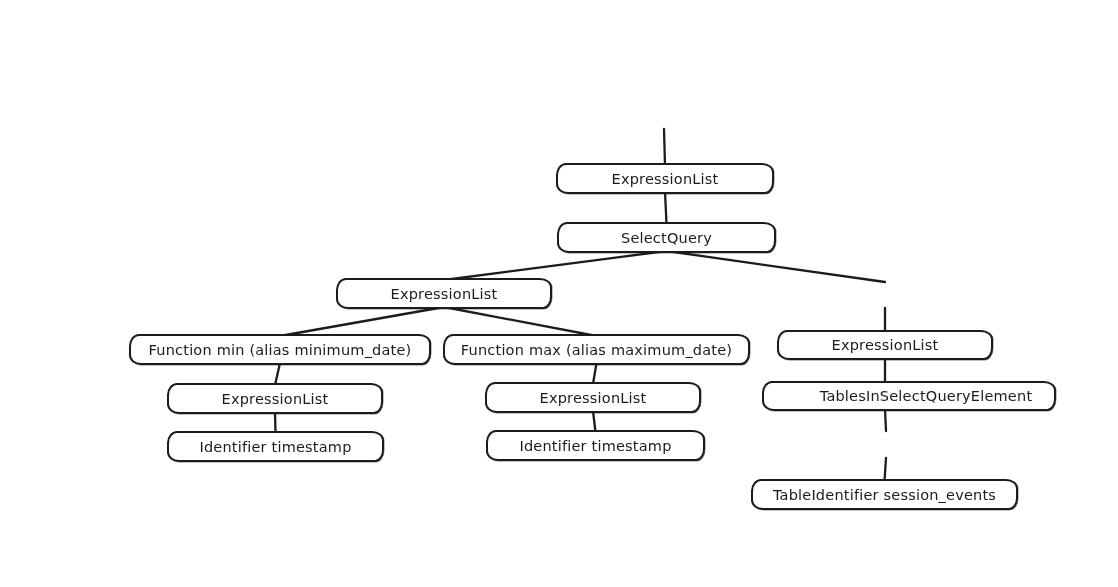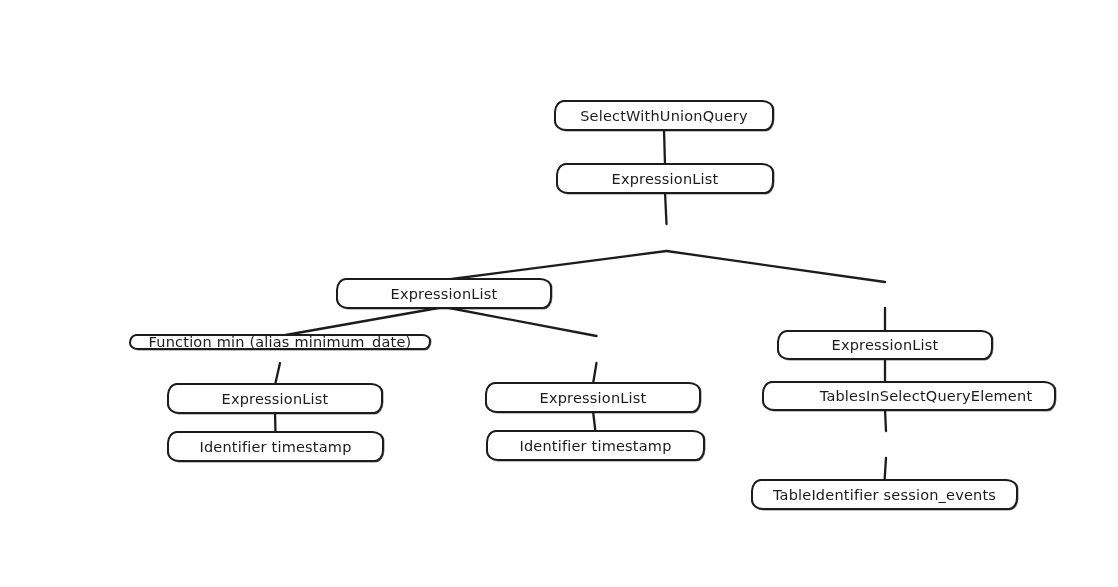--- a/index.html
+++ b/index.html
@@ -53,24 +53,25 @@
       <line x1="280" y1="363" x2="275" y2="385" stroke="#1c1c1c" stroke-width="2.3" stroke-linecap="round"></line>
       <line x1="275" y1="412" x2="275.5" y2="433" stroke="#1c1c1c" stroke-width="2.3" stroke-linecap="round"></line>
       <line x1="596.5" y1="363" x2="593" y2="384" stroke="#1c1c1c" stroke-width="2.3" stroke-linecap="round"></line>
       <line x1="593" y1="411" x2="595.5" y2="432" stroke="#1c1c1c" stroke-width="2.3" stroke-linecap="round"></line>
       <line x1="885" y1="308" x2="885" y2="332" stroke="#1c1c1c" stroke-width="2.3" stroke-linecap="round"></line>
       <line x1="885" y1="358" x2="885" y2="383" stroke="#1c1c1c" stroke-width="2.3" stroke-linecap="round"></line>
       <line x1="885" y1="409" x2="886" y2="431" stroke="#1c1c1c" stroke-width="2.3" stroke-linecap="round"></line>
       <line x1="886" y1="458" x2="884.5" y2="481" stroke="#1c1c1c" stroke-width="2.3" stroke-linecap="round"></line>
     </svg>
 
-<div class="node" style="left: 554px; top: 100px; width: 220px; height: 31px;">SelectWithUnionQuery</div>
     <div class="node" style="left: 556px; top: 163px; width: 218px; height: 31px;">ExpressionList</div>
+    <div class="node" style="left: 557px; top: 222px; width: 219px; height: 31px;">SelectQuery</div>
     <div class="node" style="left: 336px; top: 278px; width: 216px; height: 31px;">ExpressionList</div>
-    <div class="node" style="left: 129px; top: 334px; width: 302px; height: 16px;">Function min (alias minimum_date)</div>
+    <div class="node" style="left: 129px; top: 334px; width: 302px; height: 31px;">Function min (alias minimum_date)</div>
+    <div class="node" style="left: 443px; top: 334px; width: 307px; height: 31px;">Function max (alias maximum_date)</div>
     <div class="node" style="left: 167px; top: 383px; width: 216px; height: 31px;">ExpressionList</div>
     <div class="node" style="left: 485px; top: 382px; width: 216px; height: 31px;">ExpressionList</div>
     <div class="node" style="left: 777px; top: 330px; width: 216px; height: 30px;">ExpressionList</div>
     <div class="node" style="left: 167px; top: 431px; width: 217px; height: 31px;">Identifier timestamp</div>
     <div class="node" style="left: 486px; top: 430px; width: 219px; height: 31px;">Identifier timestamp</div>
     <div class="node" style="left: 762px; top: 381px; width: 294px; height: 30px; padding-left: 34px;">TablesInSelectQueryElement</div>
     <div class="node" style="left: 751px; top: 479px; width: 267px; height: 31px;">TableIdentifier session_events</div>
   </div>
 
 </body></html>

